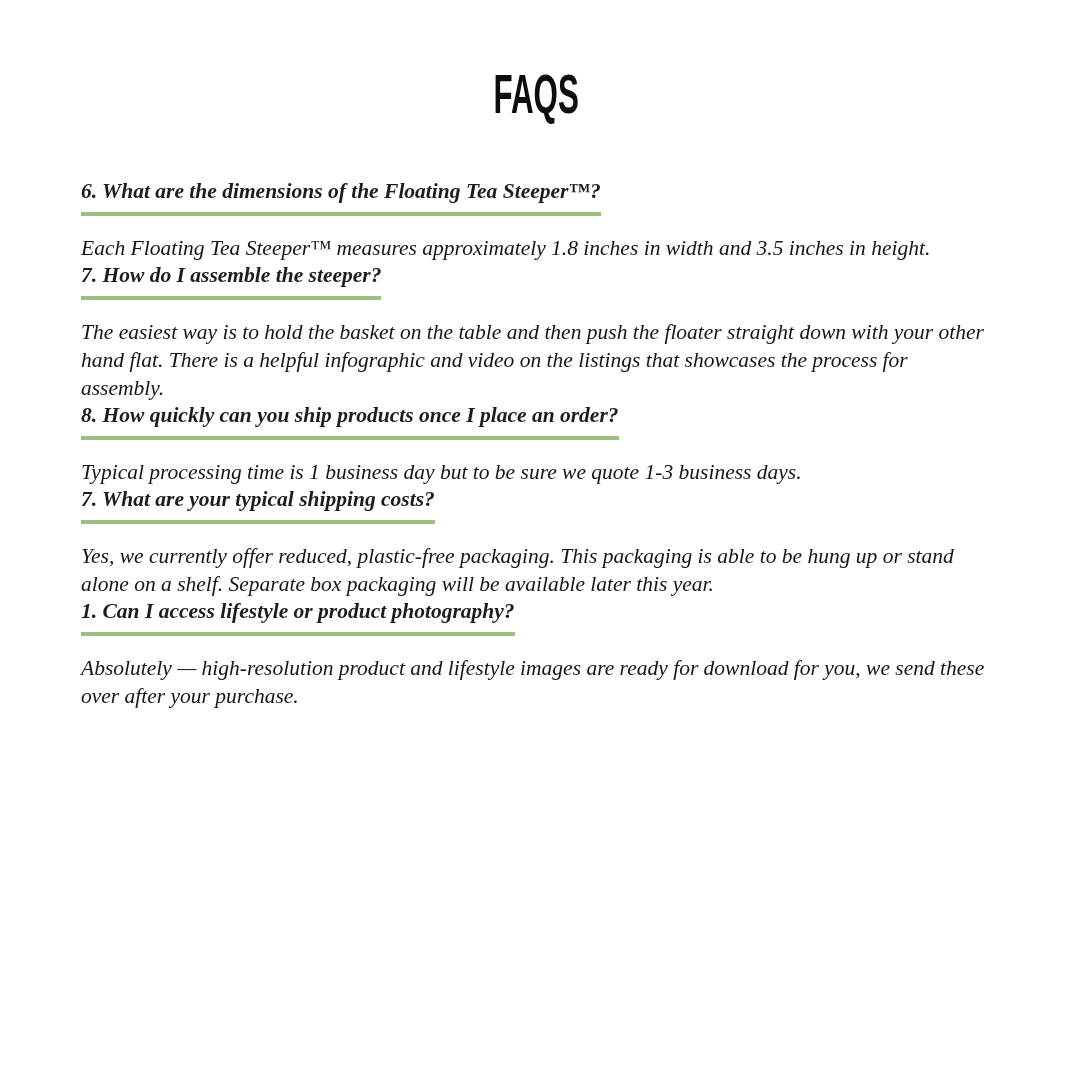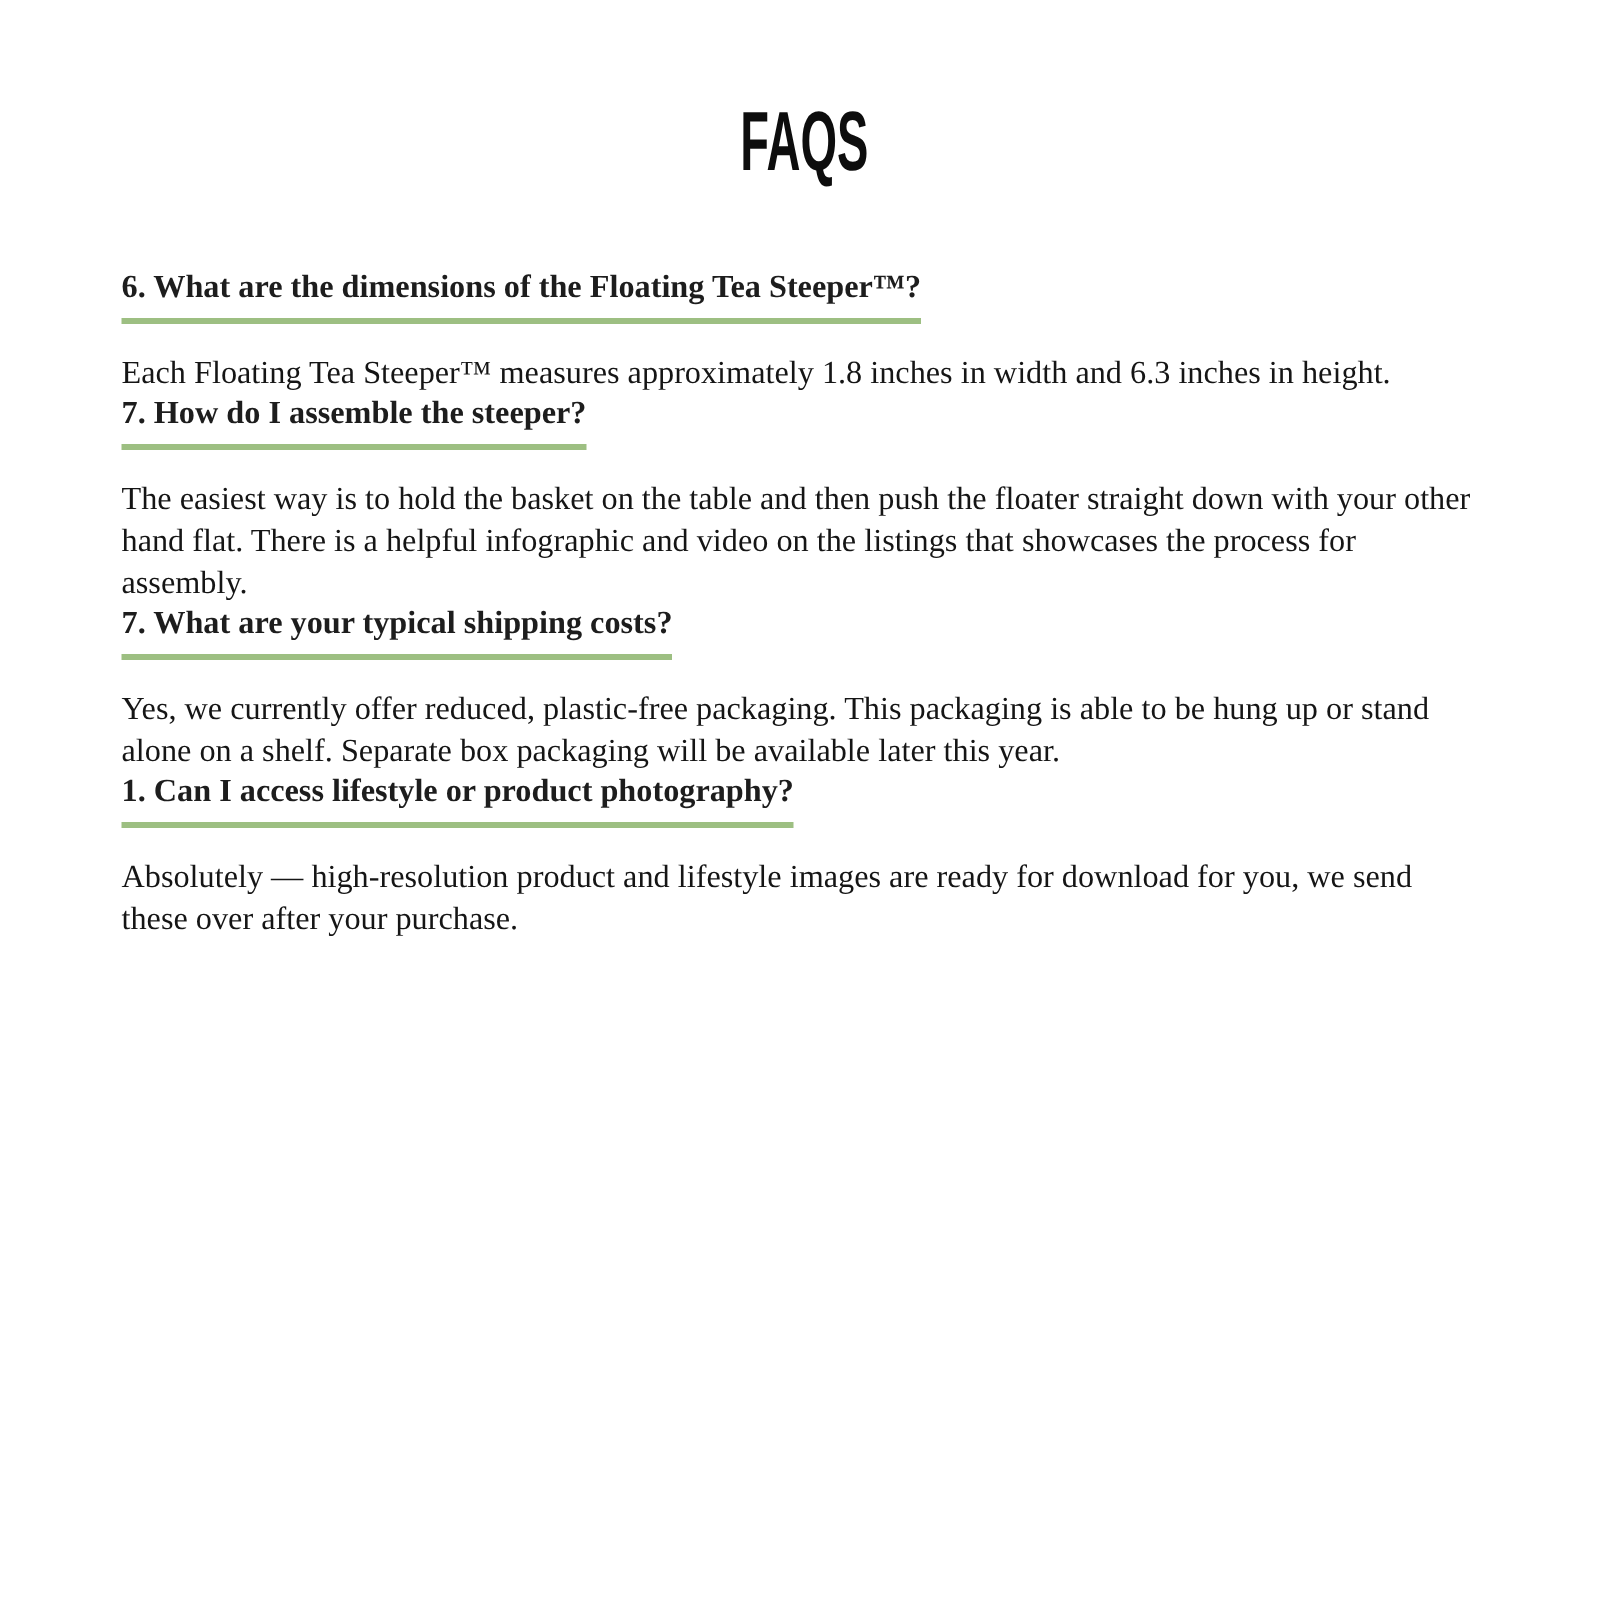--- a/index.html
+++ b/index.html
@@ -22,20 +22,21 @@
     font-weight: 700;
     font-size: 56px;
     line-height: 55px;
     color: var(--title-color, #0d0d0d);
     transform: scaleX(0.56);
     transform-origin: 50% 50%;
     white-space: nowrap;
   }
   .content {
     margin: 57px 73px 0 81px;
+    font-style: italic;
   }
   .faq-item { margin: 0; }
   .faq-item + .faq-item { }
   .question {
     display: table; 
     margin: 0;
     font-size: 21.5px;
     line-height: 26px;
     font-weight: 700;
     color: var(--heading-color, #1d1d1d);
@@ -53,28 +54,32 @@
 </head>
 <body>
 
 <div class="page">
   <header class="title-row">
     <h1 class="title">FAQS</h1>
   </header>
   <main class="content">
   <section class="faq-item">
     <h2 class="question">6. What are the dimensions of the Floating Tea Steeper™?</h2>
-    <p class="answer">Each Floating Tea Steeper™ measures approximately 1.8 inches in width and 6.3 inches in height.</p>
+    <p class="answer">Each Floating Tea Steeper™ measures approximately 1.8 inches in width and 3.5 inches in height.</p>
   </section>
 
   <section class="faq-item">
     <h2 class="question">7. How do I assemble the steeper?</h2>
     <p class="answer">The easiest way is to hold the basket on the table and then push the floater straight down with your other hand flat. There is a helpful infographic and video on the listings that showcases the process for assembly.</p>
   </section>
 
+  <section class="faq-item">
+    <h2 class="question">8. How quickly can you ship products once I place an order?</h2>
+    <p class="answer">Typical processing time is 1 business day but to be sure we quote 1-3 business days.</p>
+  </section>
 
   <section class="faq-item">
     <h2 class="question">7. What are your typical shipping costs?</h2>
   </section>
 
   <section class="faq-item">
     <p class="answer">Yes, we currently offer reduced, plastic-free packaging. This packaging is able to be hung up or stand alone on a shelf. Separate box packaging will be available later this year.</p>
   </section>
 
   <section class="faq-item">

